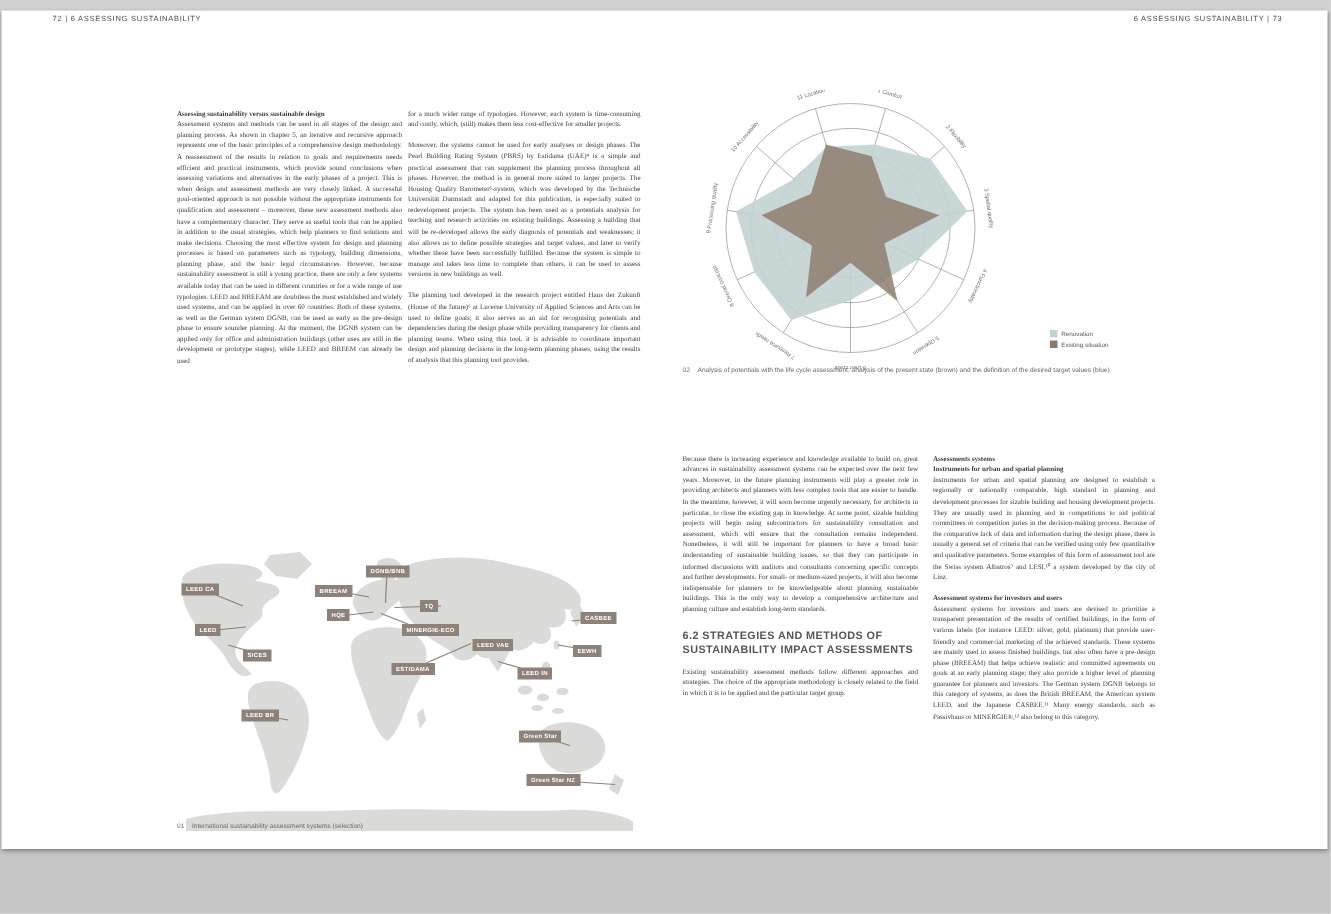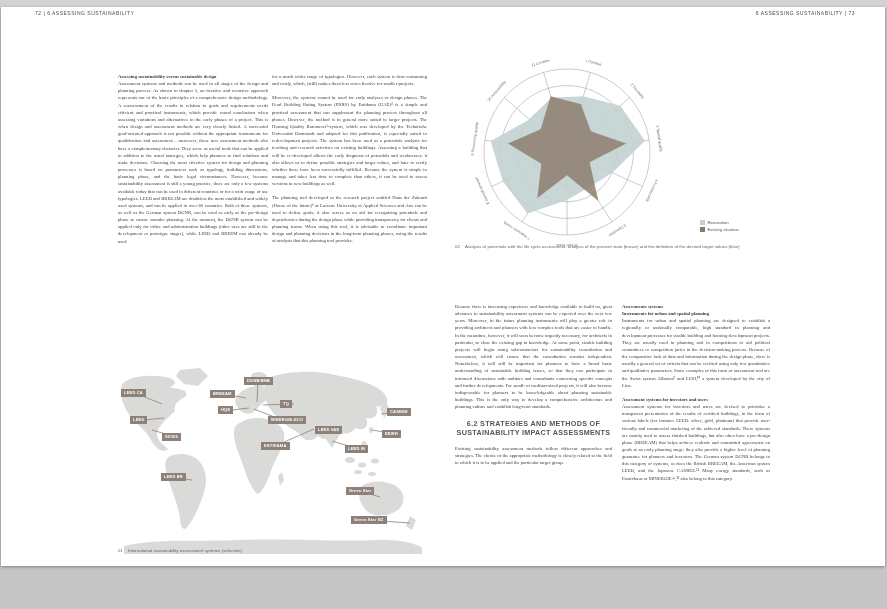--- a/index.html
+++ b/index.html
@@ -9,21 +9,21 @@
   #page{position:absolute;left:1px;top:7px;width:884px;height:559px;background:#ffffff;
         box-shadow:0 1px 3px rgba(0,0,0,.35);}
   .runhead{position:absolute;top:3px;font-family:"Liberation Sans",sans-serif;
            font-size:5px;letter-spacing:.5px;color:#4a4a4a;}
   #head-left{left:34px;}
   #head-right{right:30px;text-align:right;}
   .col{position:absolute;text-align:justify;font-size:4.7px;line-height:7.15px;color:#3c3c3c;}
   .col p{margin:0 0 7px 0;}
   .bold{font-weight:bold;}
   .sechead{font-family:"Liberation Sans",sans-serif;font-weight:bold;font-size:7.2px;
-           line-height:8.6px;letter-spacing:.3px;color:#555;text-align:center;margin:10px 0 7px 0;}
+           line-height:8.6px;letter-spacing:.3px;color:#555;text-align:left;margin:10px 0 7px 0;}
   
   #map{position:absolute;left:117px;top:361px;width:310px;height:190px;}
   #map svg{position:absolute;left:0;top:0;}
   .maplabel{position:absolute;background:#8d8179;color:#fff;font-family:"Liberation Sans",sans-serif;
             font-weight:bold;font-size:4px;line-height:4.6px;padding:1.5px 3px;white-space:nowrap;
             letter-spacing:.2px;z-index:3;}
   
   #fig2{position:absolute;left:454px;top:53px;width:402px;height:190px;}
   #fig2 svg{position:absolute;left:0;top:0;}
   #legend{position:absolute;left:245px;top:160px;font-family:"Liberation Sans",sans-serif;

